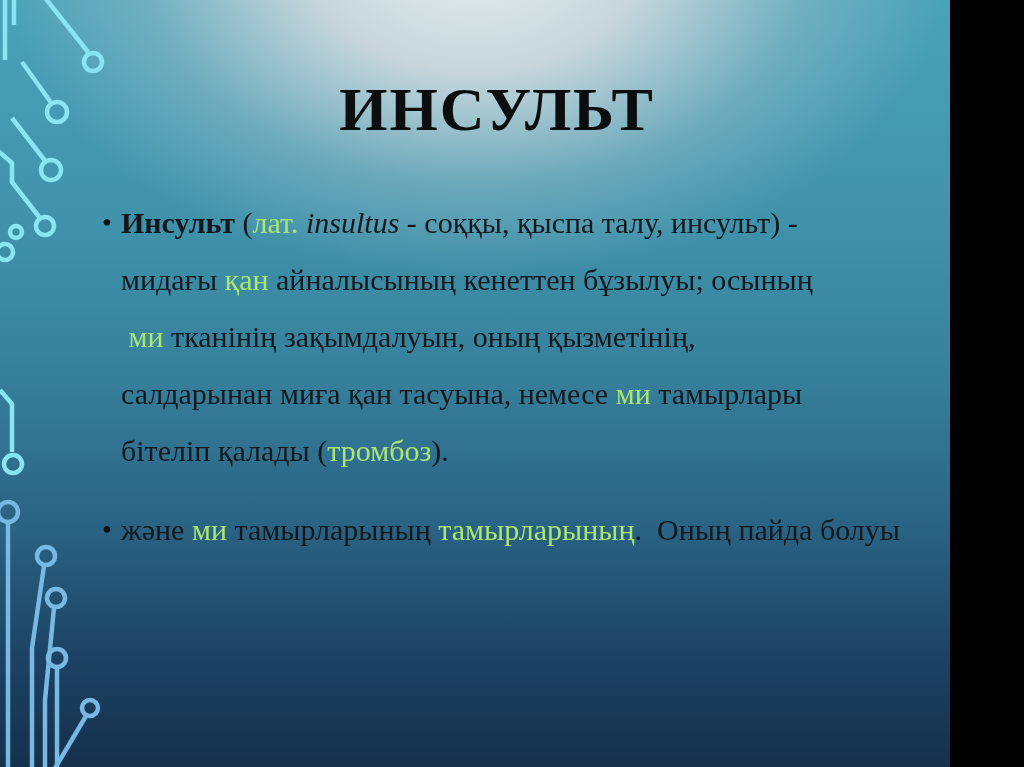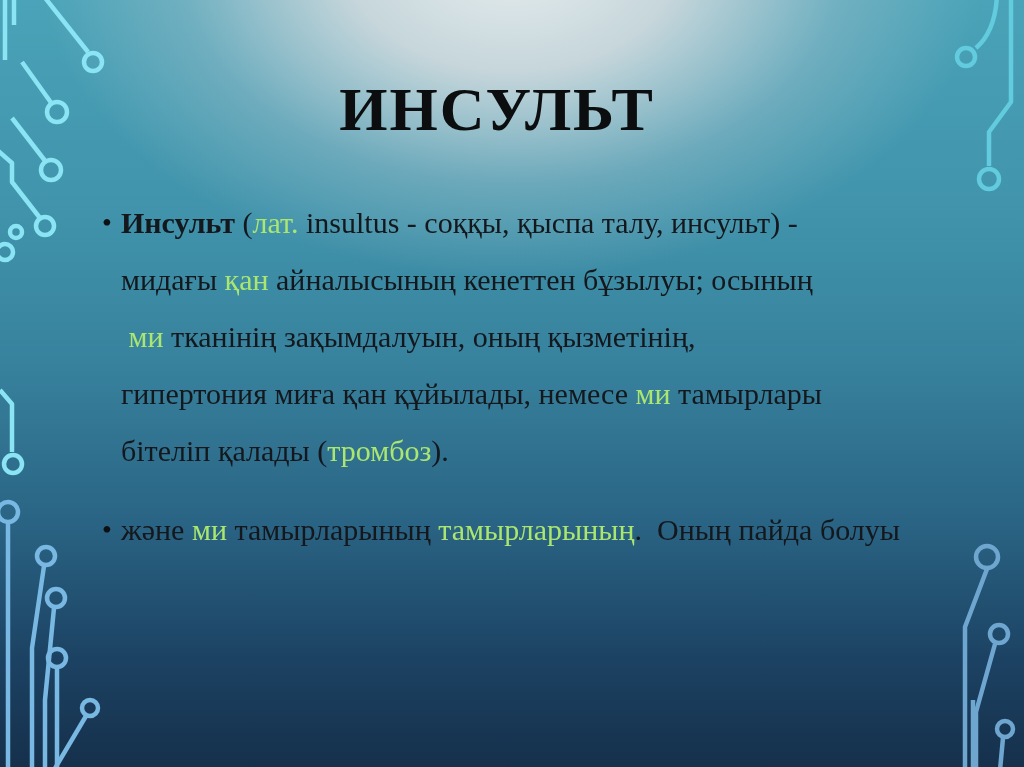--- a/index.html
+++ b/index.html
@@ -1,18 +1,18 @@
 <!DOCTYPE html>
 <html><head>
 <meta charset="utf-8">
 <style>
   html,body{margin:0;padding:0;background:#000;}
   .slide{
     position:relative;
-    width:1024px;height:767px;
+    width:950px;height:767px;
     overflow:hidden;
     font-family:"Liberation Serif", serif;
     background:
       radial-gradient(ellipse 640px 430px at 50% -40px,
         #e6edef 0%, #c6d6db 26%, rgba(158,192,203,0.45) 52%, rgba(158,192,203,0) 74%),
       linear-gradient(180deg,
         #4aa3b8 0%, #4093ab 28%, #37819d 48%, #2a6484 68%, #1c4263 86%, #15304b 100%);
   }
   .decor{position:absolute;left:0;top:0;width:1024px;height:767px;pointer-events:none;}
   .title{
@@ -27,21 +27,21 @@
     font-size:30px;color:#14181d;
   }
   .bullet-item{position:relative;margin-bottom:22px;}
   .bullet-marker{
     position:absolute;left:-19px;top:0;
     font-size:28px;line-height:57px;color:#0e1114;
   }
   .line{line-height:57px;white-space:pre-wrap;}
   .seg{white-space:pre-wrap;}
   .bold{font-weight:bold;}
-  .italic{}
+  .italic{font-style:italic;}
   .link{
     color:#abe670;
     text-decoration-thickness:2px;
     text-underline-offset:6px;
   }
 </style>
 </head>
 <body>
 
 <div class="slide">
@@ -98,21 +98,21 @@
 
   <div class="title">ИНСУЛЬТ</div>
 
   <div class="content">
       <div class="bullet-item">
         <span class="bullet-marker">•</span>
         <div>
           <div class="line"><span class="seg bold">Инсульт</span><span class="seg"> (</span><span class="seg link">лат.</span><span class="seg"> </span><span class="seg italic">insultus</span><span class="seg"> - соққы, қыспа талу, инсульт) -</span></div>
           <div class="line"><span class="seg">мидағы </span><span class="seg link">қан</span><span class="seg"> айналысының кенеттен бұзылуы; осының</span></div>
           <div class="line"><span class="seg"> </span><span class="seg link">ми</span><span class="seg"> тканінің зақымдалуын, оның қызметінің,</span></div>
-          <div class="line"><span class="seg">гипертония миға қан құйылады, немесе </span><span class="seg link">ми</span><span class="seg"> тамырлары</span></div>
+          <div class="line"><span class="seg">салдарынан миға қан тасуына, немесе </span><span class="seg link">ми</span><span class="seg"> тамырлары</span></div>
           <div class="line"><span class="seg">бітеліп қалады (</span><span class="seg link">тромбоз</span><span class="seg">).</span></div>
         </div>
       </div>
       <div class="bullet-item">
         <span class="bullet-marker">•</span>
         <div>
           <div class="line"><span class="seg">және </span><span class="seg link">ми</span><span class="seg"> тамырларының </span><span class="seg link">тамырларының</span><span class="seg">.  Оның пайда болуы</span></div>
         </div>
       </div>
     </div>

